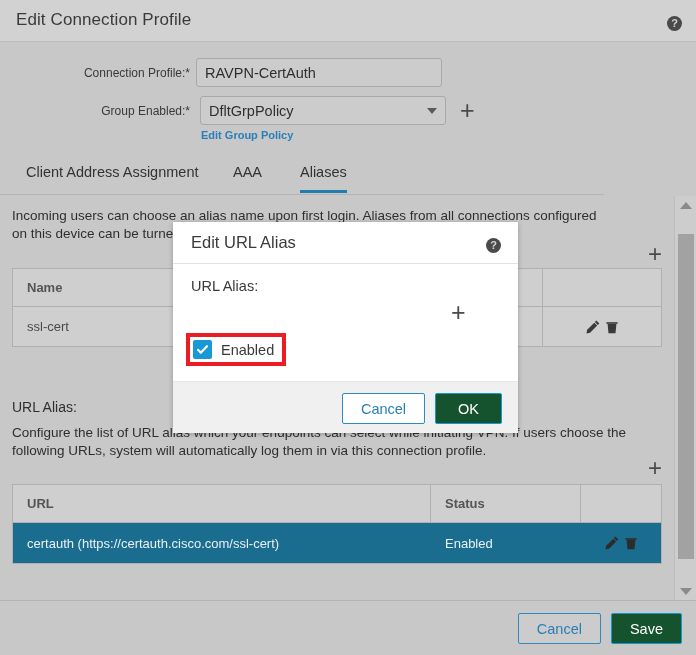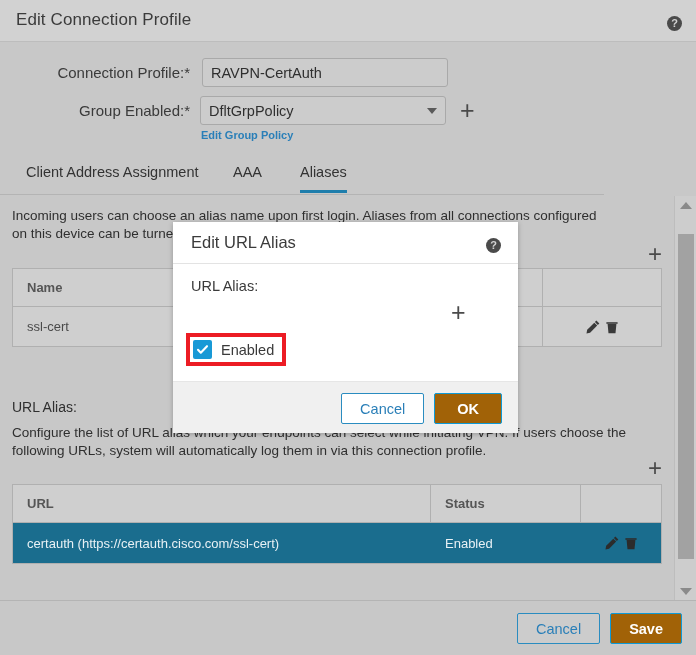--- a/index.html
+++ b/index.html
@@ -31,21 +31,21 @@
     background: #4a4a4a; color: #d2d2d2;
     font-size: 11px; font-weight: bold; line-height: 15px;
     text-align: center; display: inline-block;
     font-family: "Liberation Sans", sans-serif;
   }
   .titlebar .help-wrap { position: absolute; right: 14px; top: 13px; }
 
   
   .formarea { position: absolute; left: 0; top: 42px; width: 696px; height: 114px; }
   .frow { position: absolute; display: flex; align-items: center; }
-  .flabel { font-size: 15px; color: #3a3a3a; text-align: right; }
+  .flabel { font-size: 12px; color: #3a3a3a; text-align: right; }
   .finput {
     height: 29px; background: #cccccc; border: 1px solid #a9a9a9;
     border-radius: 3px; font-size: 14.5px; color: #2f2f2f;
     padding: 0 8px; display: flex; align-items: center;
   }
   .fselect {
     height: 29px; background: #cccccc; border: 1px solid #a9a9a9;
     border-radius: 3px; font-size: 14.5px; color: #2f2f2f;
     padding: 0 8px; display: flex; align-items: center; justify-content: space-between;
   }
@@ -127,21 +127,21 @@
   .footer {
     position: absolute; left: 0; bottom: 0; width: 696px; height: 55px;
     background: #c8c8c8; border-top: 1px solid #b4b4b4;
   }
   .btn {
     height: 31px; border-radius: 2px; font-size: 14.5px;
     display: inline-flex; align-items: center; justify-content: center;
     cursor: pointer; padding: 0 18px;
   }
   .btn-secondary { background: #cccccc; border: 1px solid #2a8cc0; color: #2a7fb8; }
-  .btn-primary { background: #a16207; border: 1px solid #0d9ad8; color: #ffffff; font-weight: bold; }
+  .btn-primary { background: #14532d; border: 1px solid #0d9ad8; color: #ffffff; }
   .footer .btns { position: absolute; right: 14px; top: 12px; display: flex; gap: 10px; }
 
   
   .modal {
     position: absolute; left: 173px; top: 222px; width: 345px; height: 211px;
     background: #ffffff; box-shadow: 0 1px 5px rgba(0,0,0,.25);
   }
   .modal .mhead {
     height: 42px; border-bottom: 1px solid #e3e3e3; position: relative;
     background: #ffffff;
@@ -184,21 +184,21 @@
     <div class="title">Edit Connection Profile</div>
     <span class="help-wrap">
       <span class="help-dot">?</span>
     </span>
   </div>
 
   <div class="formarea">
 
     <div class="frow" style="left:0; top:16px;">
       <div class="flabel" style="width:190px;">Connection Profile:*</div>
-      <div class="finput" style="margin-left:12px; width:246px;">
+      <div class="finput" style="margin-left:6px; width:246px;">
         <span>RAVPN-CertAuth</span>
       </div>
     </div>
 
     <div class="frow" style="left:0; top:54px;">
       <div class="flabel" style="width:190px;">Group Enabled:*</div>
       <div class="fselect" style="margin-left:10px; width:246px;">
         <span>DfltGrpPolicy</span>
         <span class="caret"></span>
       </div>

